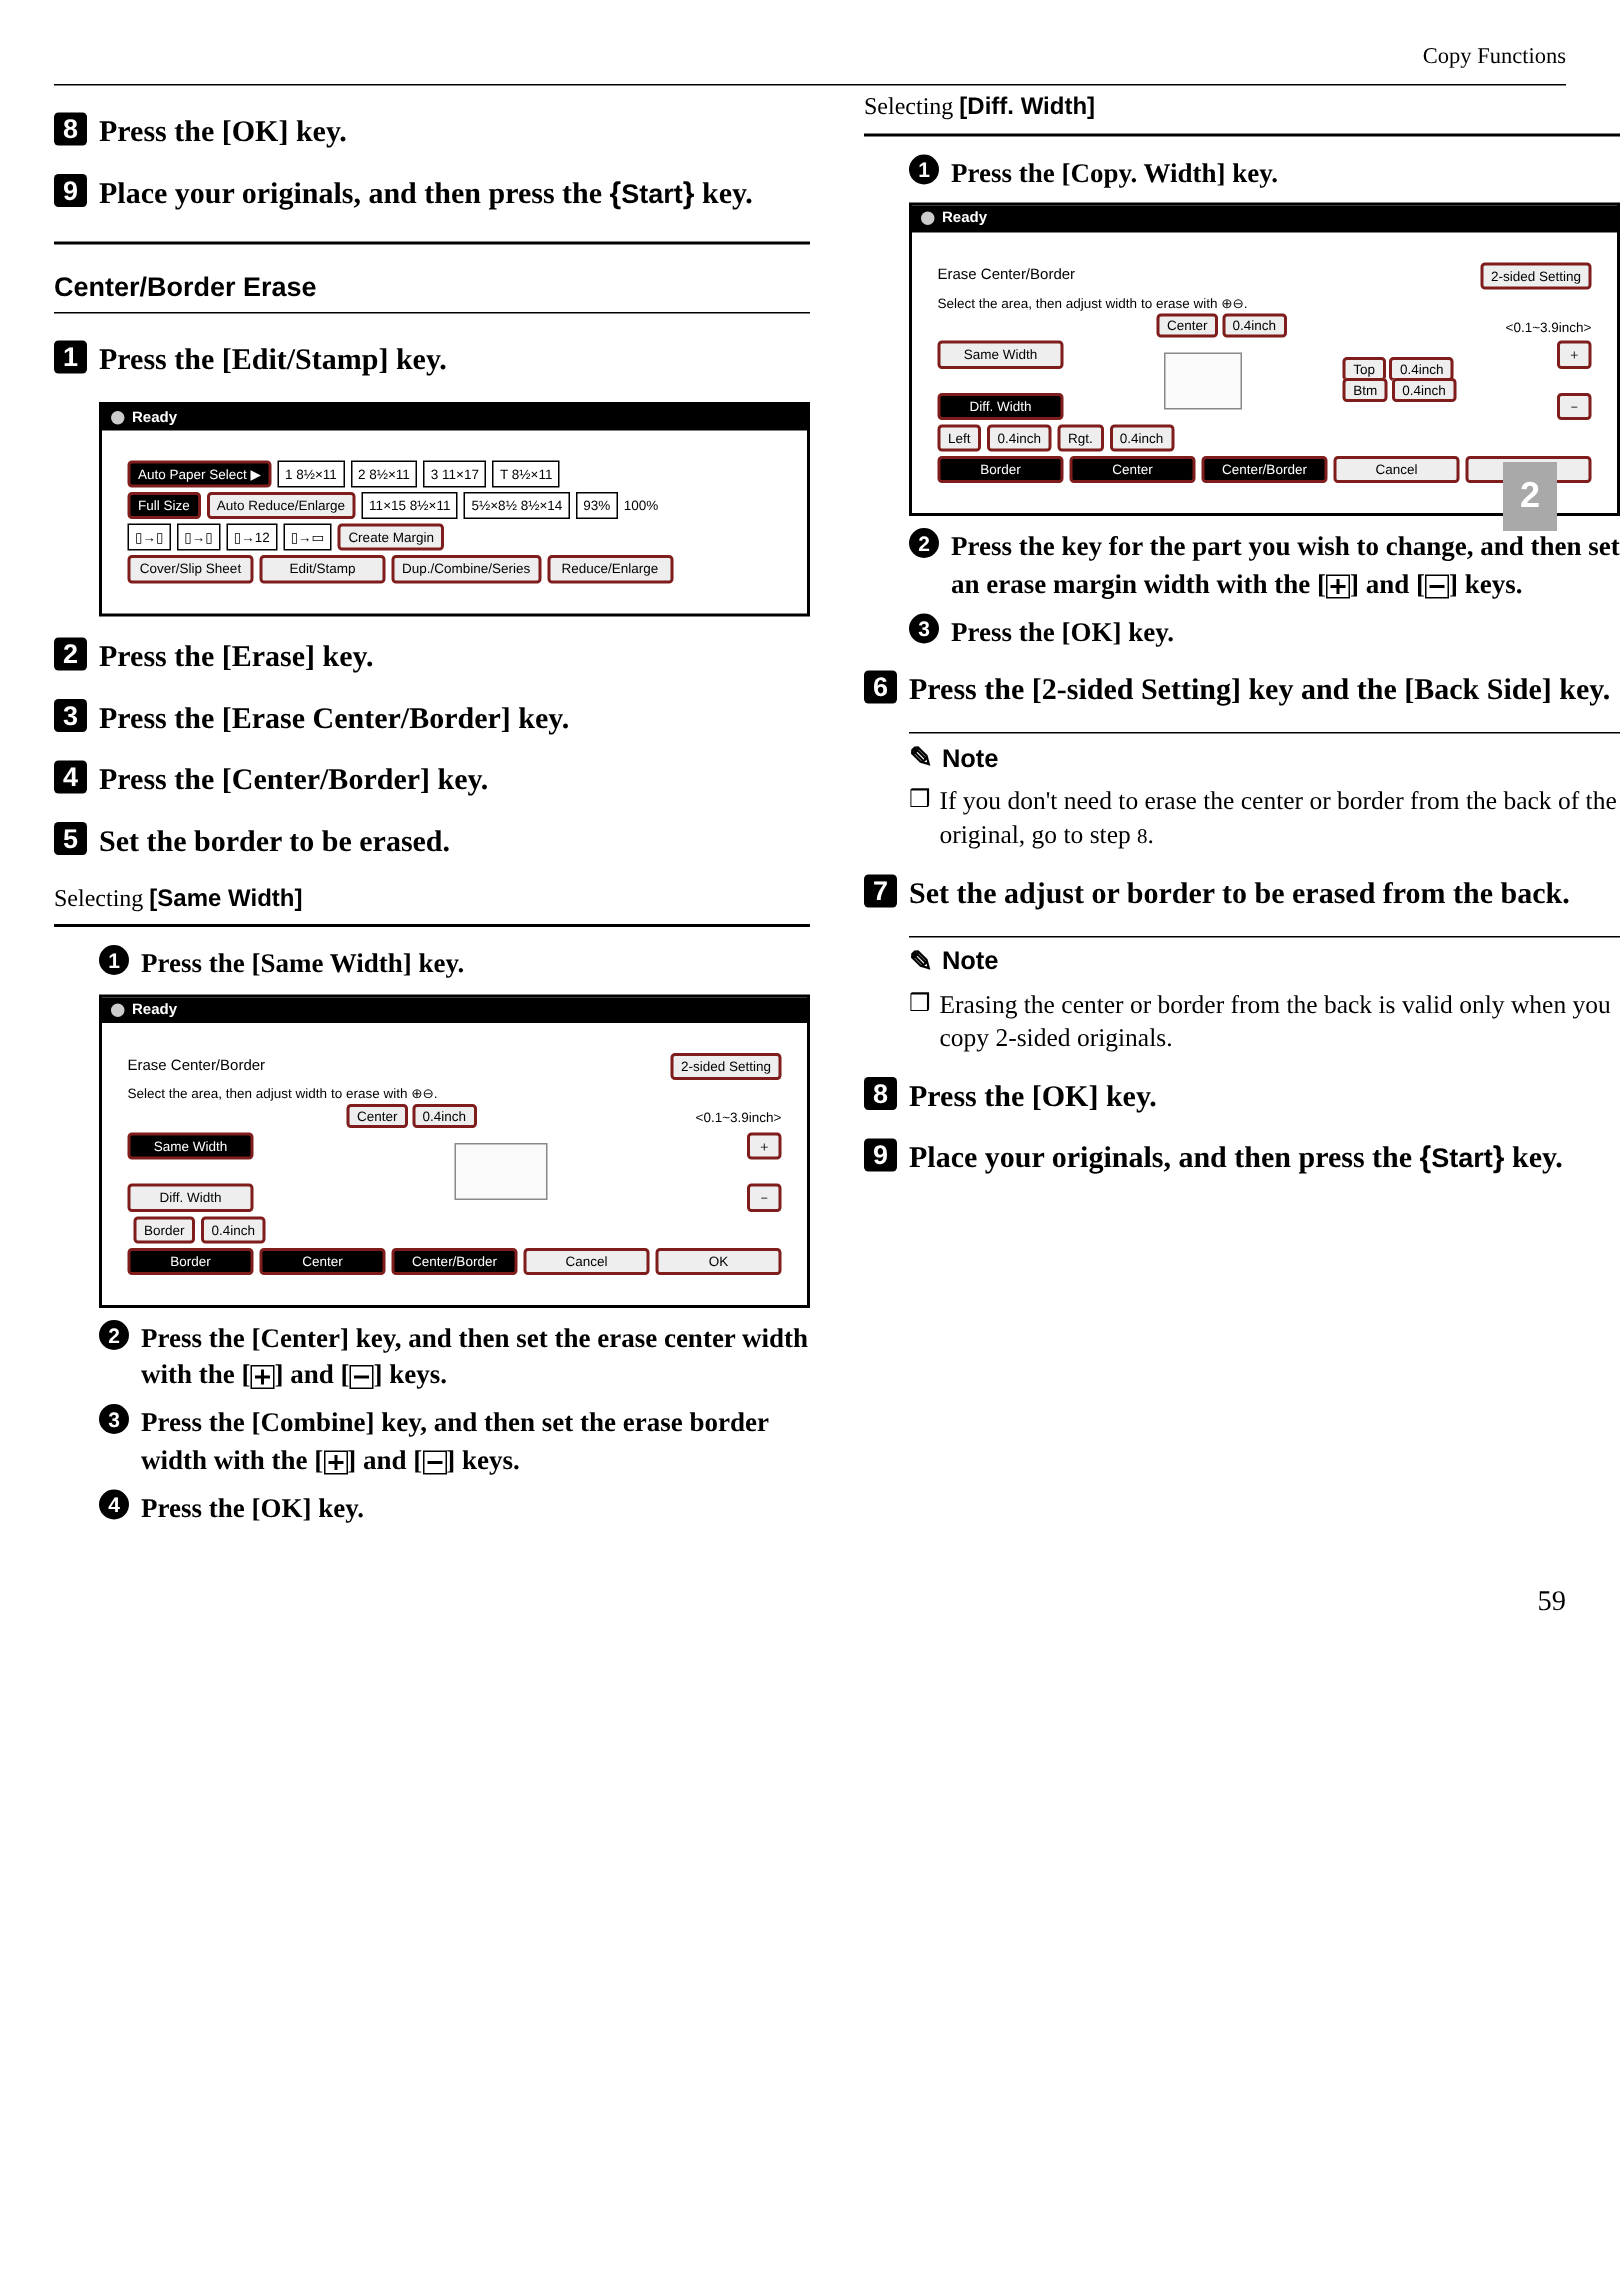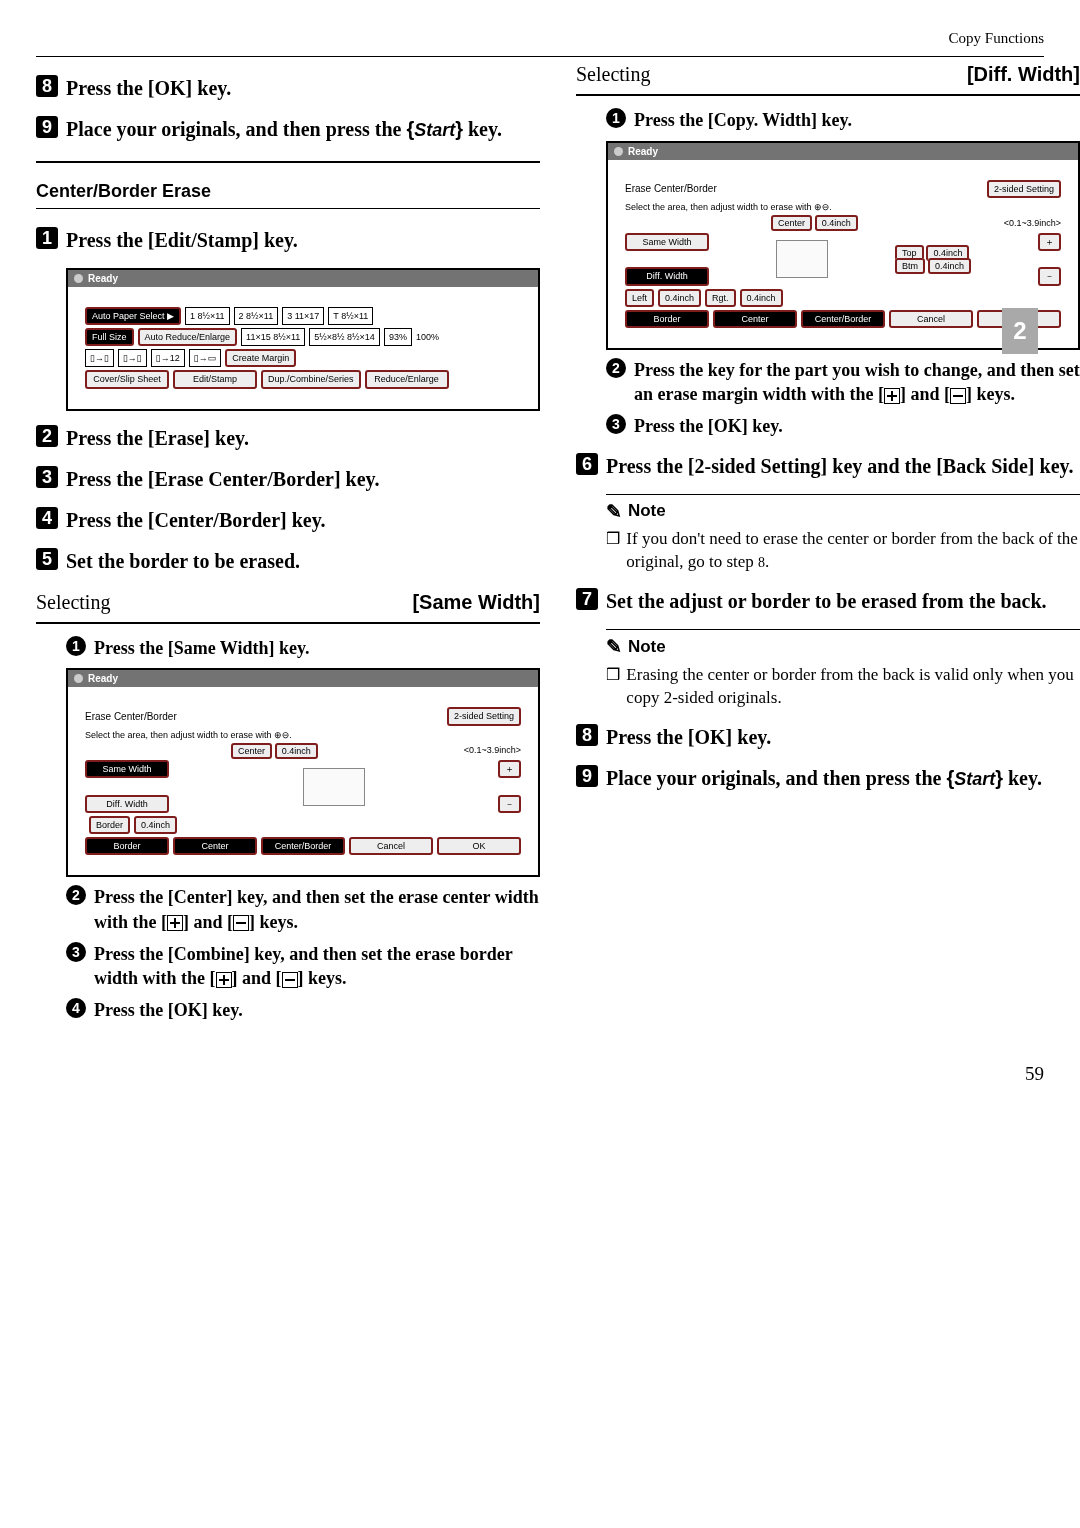--- a/index.html
+++ b/index.html
@@ -21,34 +21,34 @@
   .step .badge { display:inline-block; background:#000; color:#fff; font-weight:bold;
                  font-size:18px; width:22px; height:22px; line-height:22px; text-align:center;
                  border-radius:3px; margin-right:8px; flex-shrink:0; font-family:Arial,sans-serif;}
   .step .txt { font-size:20px; font-weight:bold; }
 
   .subsect { margin: 18px 0; }
   .subsect-line-top { border:none; border-top:2px solid #000; margin:6px 0 6px; }
   .subsect-line-bot { border:none; border-top:1px solid #000; margin:4px 0 10px; }
   .subsect-title { font-family: Arial, sans-serif; font-weight:bold; font-size:18px;margin-top:16px; }
 
-  .sub3 { font-family: Arial, sans-serif; font-size:20px; display:flex; align-items:center; margin-top:14px;justify-content:space-between; }
+  .sub3 { font-family: Arial, sans-serif; font-size:16px; display:flex; align-items:center; margin-top:14px; }
   .sub3 .lbl { font-family: Georgia, serif; margin-right:4px; }
   .sub3-line { border:none; border-top:2px solid #000; margin:6px 0 12px; }
 
   .circ-step { display:flex; margin: 8px 0 8px 30px; align-items:flex-start;}
   .circ { display:inline-block; width:20px; height:20px; border-radius:50%;
           background:#000; color:#fff; font-weight:bold; font-family:Arial,sans-serif;
           text-align:center; line-height:20px; font-size:14px; margin-right:8px; flex-shrink:0;}
   .circ-txt { font-weight:bold; font-size:18px; }
 
   .screenshot { border:2px solid #000; margin: 8px 0 8px 30px; background:#fff;
                 font-family: Arial, sans-serif; font-size:10px; color:#000; }
   .ss-body { padding:17px; }
-  .ss-top { background:#737373; color:#fff; padding:2px 6px; font-weight:bold; display:flex; align-items:center; gap:5px;}
+  .ss-top { background:#000000; color:#fff; padding:2px 6px; font-weight:bold; display:flex; align-items:center; gap:5px;}
   .ss-top .dot{ width:9px;height:9px;border-radius:50%;background:#ccc;display:inline-block;}
   .ss-row { display:flex; gap:4px; margin:3px 0; align-items:center;}
   .btn { border:2px solid #7f1d1d; padding:1px 5px; font-size:9px; background:#eee; border-radius:3px; white-space:nowrap;}
   .btn.inv { background:#000; color:#fff; }
   .btn.flat { border-radius:3px; }
   .btn-wide { min-width:70px; text-align:center;}
   .cell{ border:1px solid #000; padding:2px 4px; font-size:9px;}
   .smalltxt{ font-size:9px; }
 
   .note { margin: 10px 0 4px 30px; }
@@ -64,21 +64,21 @@
   .pm.plus::after{ top:2px; bottom:2px; left:6px; width:2px;}
   .pm.minus::before{ content:''; position:absolute; left:2px; right:2px; top:6px; height:2px; background:#000;}
 
   .side-tab { position:absolute; right:6px; top:280px; width:36px; height:46px;
               background:#a9a9a9; color:#fff; font-family:Arial,sans-serif;
               font-weight:bold; font-size:24px; display:flex; align-items:center; justify-content:center;}
   .wrapper { position:relative; }
 
   .footer-pg { text-align:right; font-size:19px; margin-top:30px; }
   .pencil{ font-size:19px; }
-  .startkey{ font-family:Arial,sans-serif; font-size:18px; font-weight:bold;font-style:italic;}
+  .startkey{ font-family:Arial,sans-serif; font-size:18px; font-weight:bold;}
   .startbr{ font-family:Arial,sans-serif; font-weight:bold;}
 </style>
 </head>
 <body>
 <div class="wrapper">
 
 <div class="hdr-right">Copy Functions</div>
 <hr class="header-line">
 
 <div class="side-tab">2</div>

